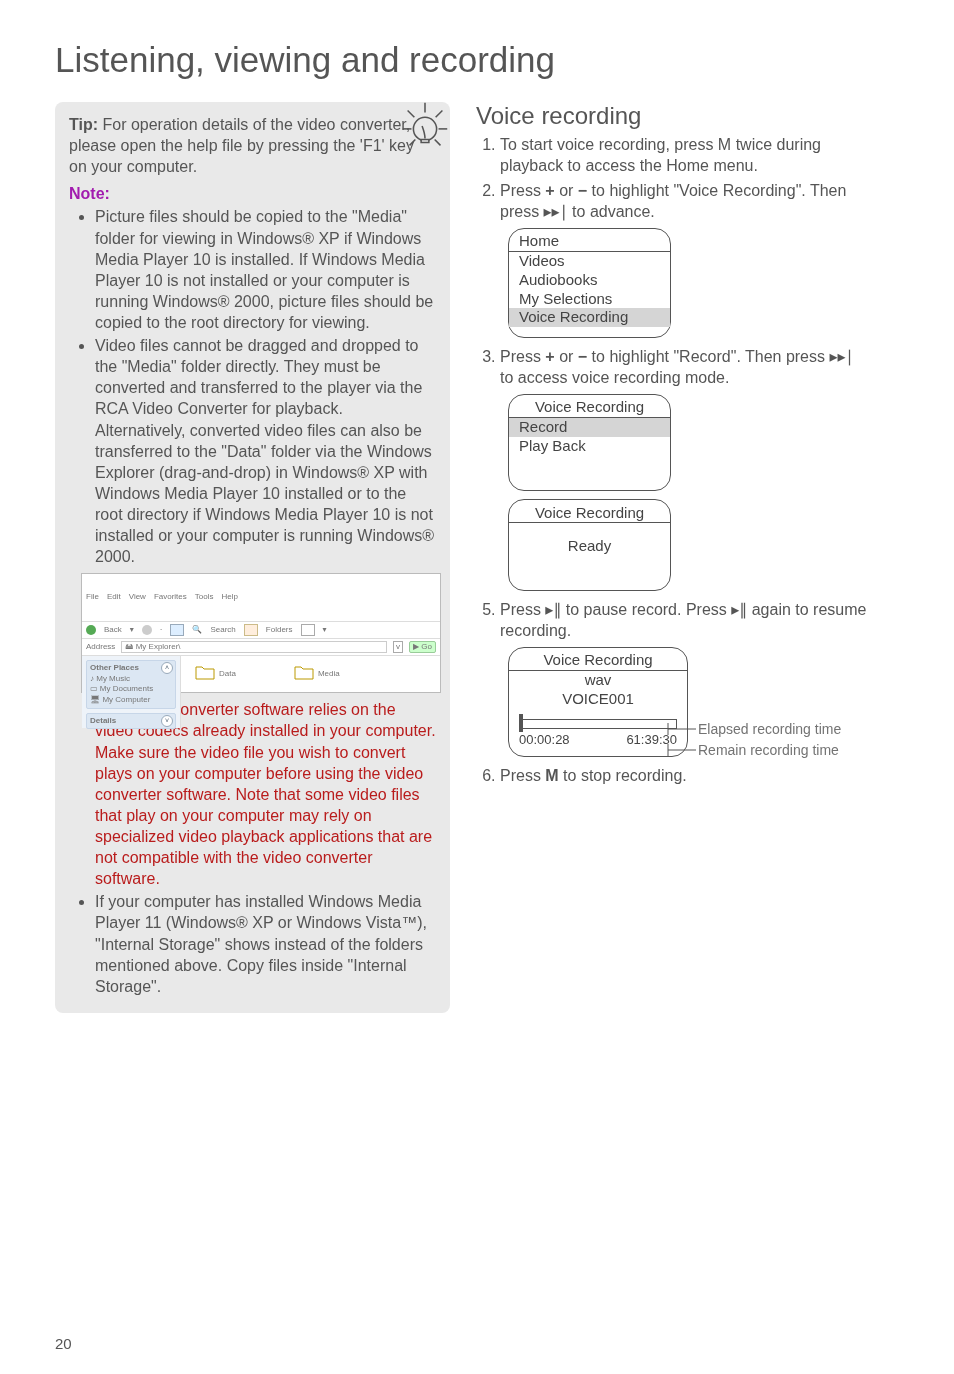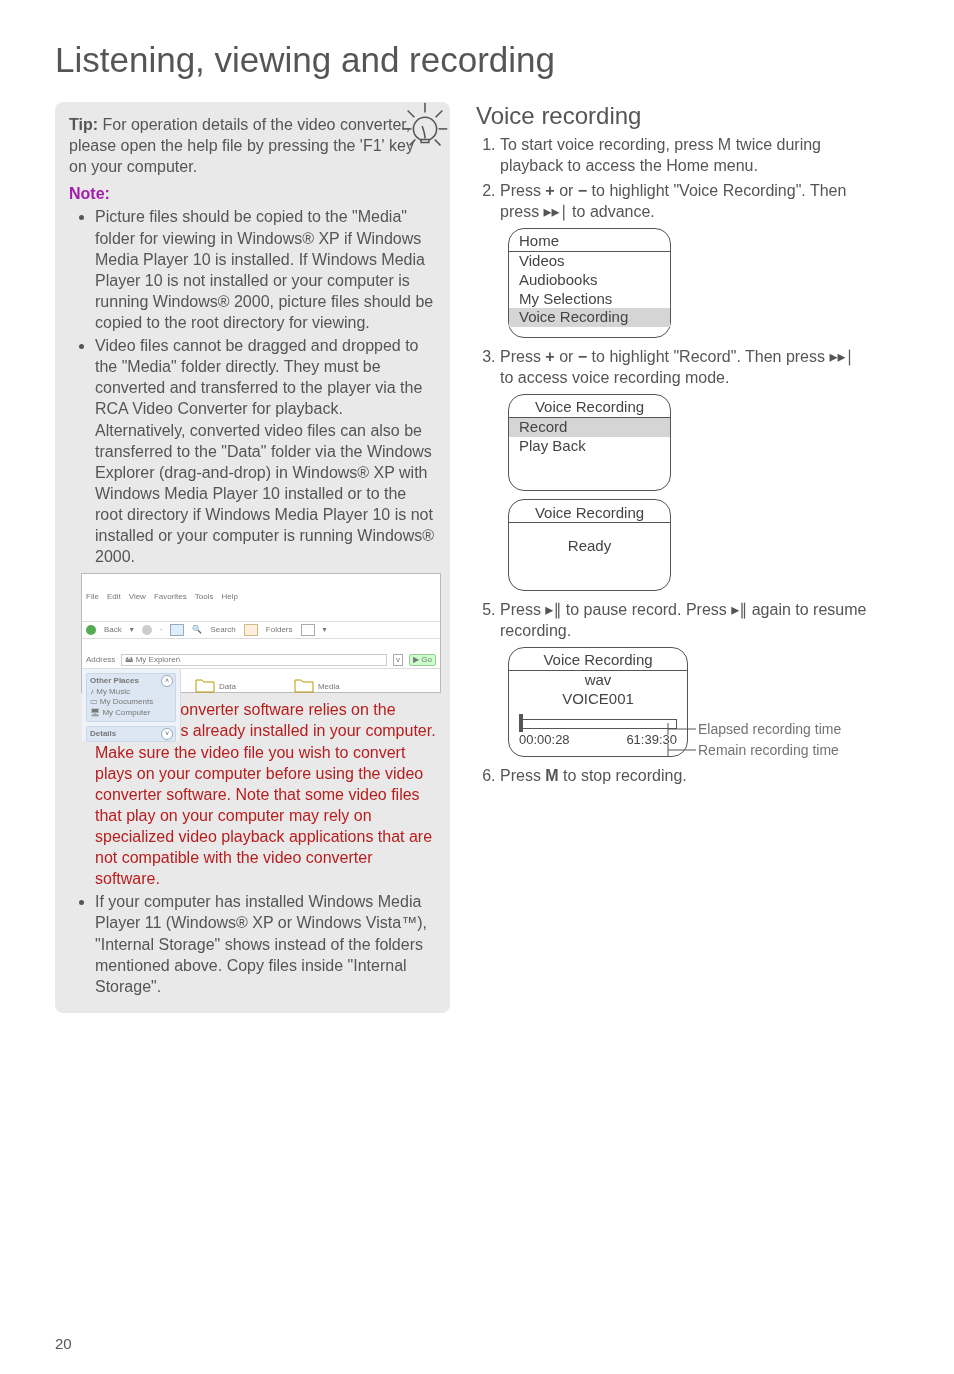--- a/index.html
+++ b/index.html
@@ -84,21 +84,20 @@
     display: flex;
     gap: 8px;
     align-items: center;
   }
   .screenshot .addrbar {
     padding: 2px 4px;
     border-bottom: 1px solid #ddd;
     display: flex;
     align-items: center;
     gap: 6px;
-    margin-top: 13px;
   }
   .screenshot .addrbar .addrfield {
     flex: 1;
     border: 1px solid #ccc;
     padding: 0 3px;
     background: #fff;
   }
   .screenshot .pane {
     display: flex;
     height: 72px;

